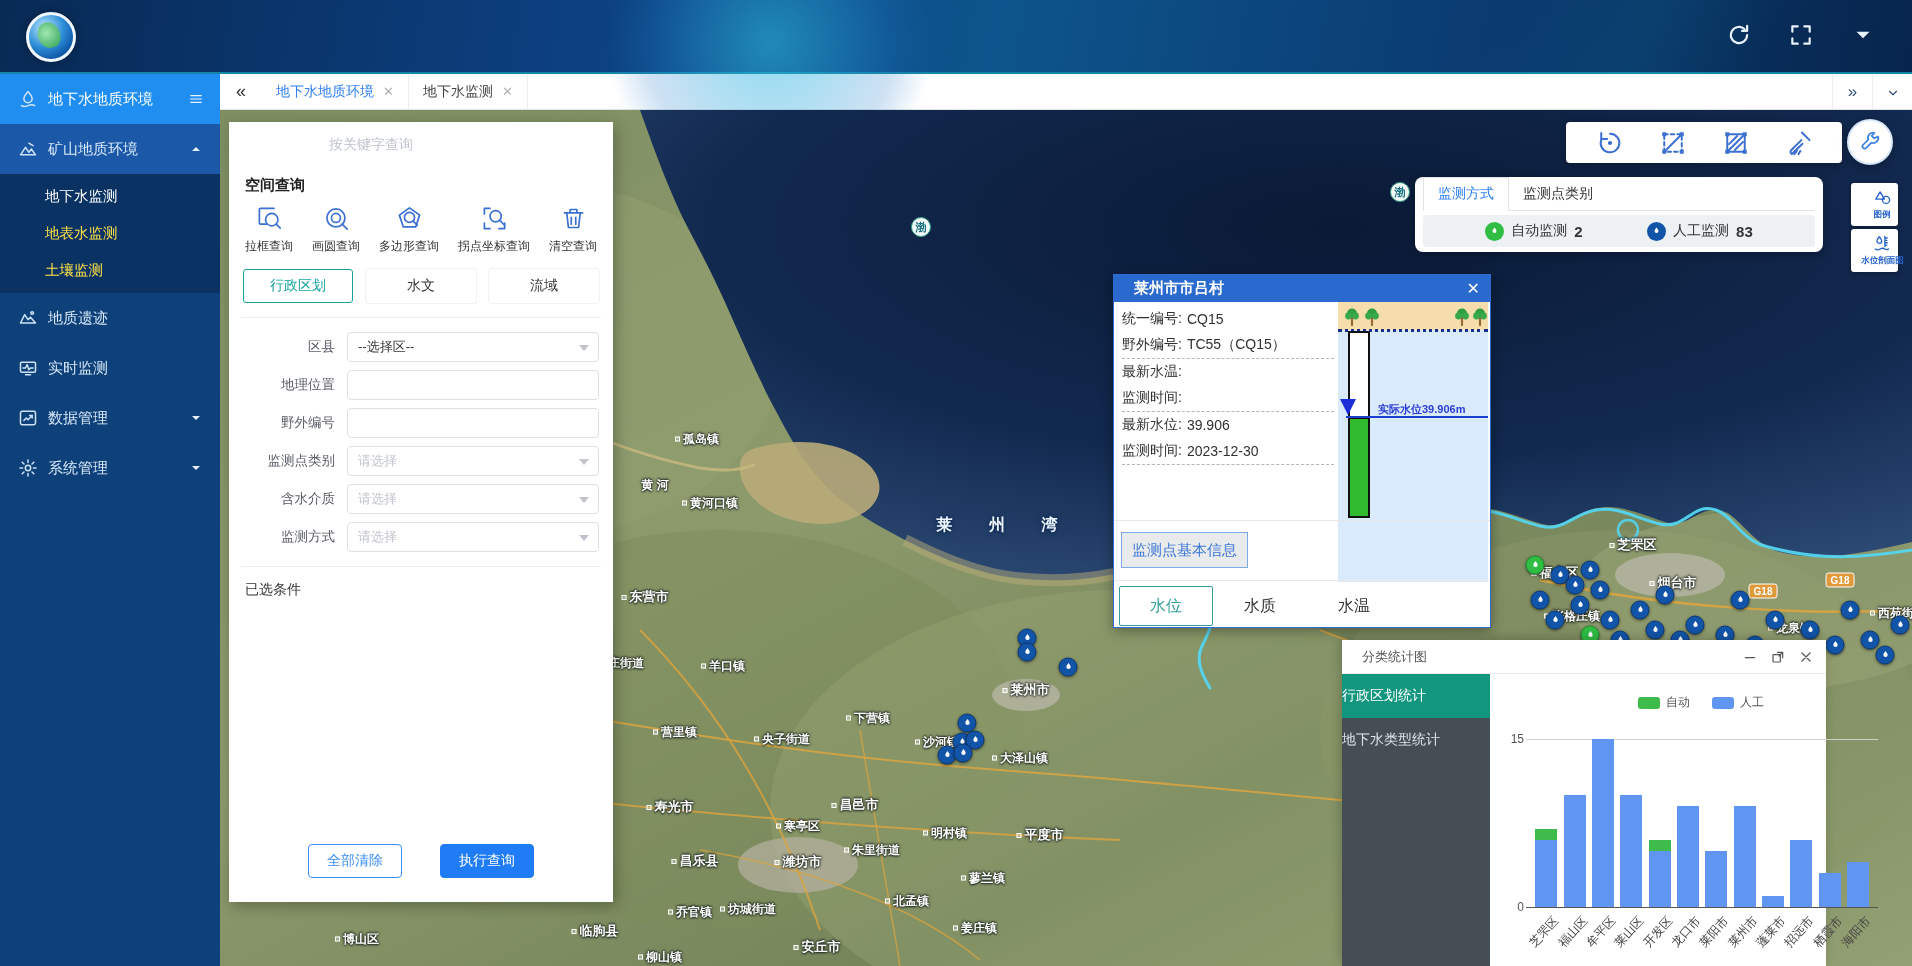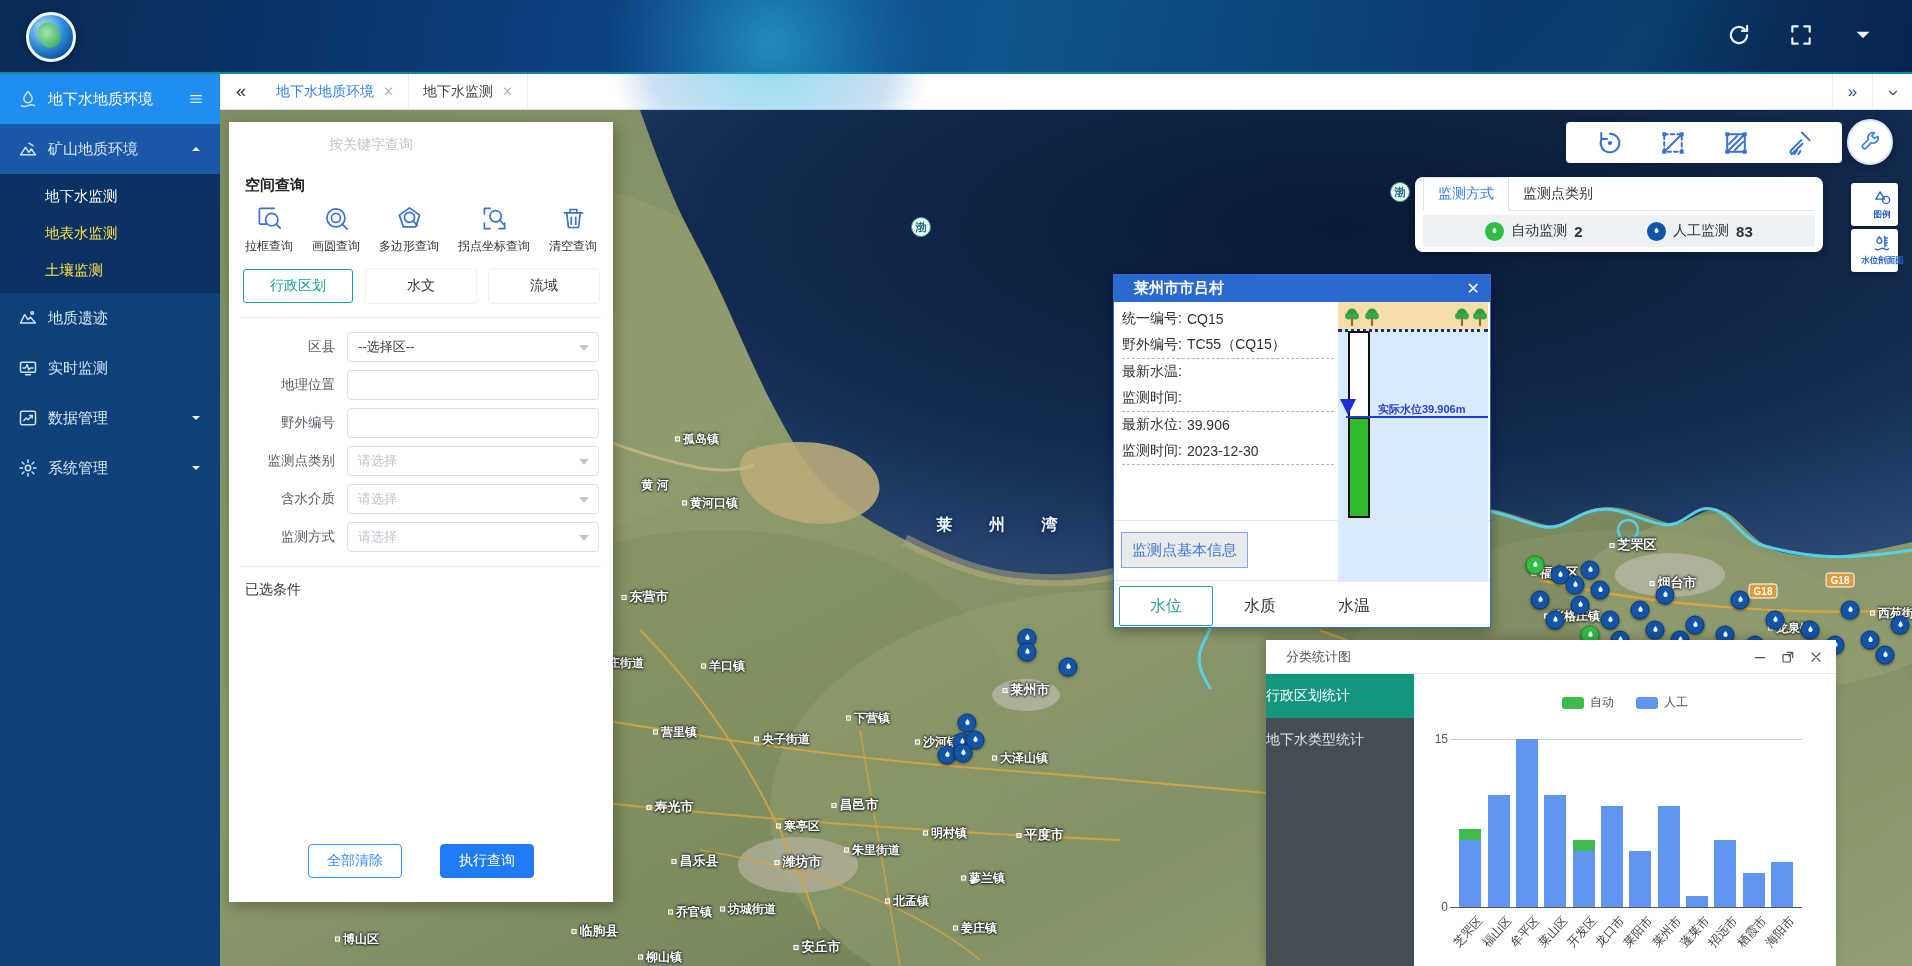--- a/index.html
+++ b/index.html
@@ -146,21 +146,21 @@
   .tbtn-round svg{width:24px;height:24px;}
 
   
   .sbtns{position:absolute;left:1851px;top:183px;width:47px;z-index:23;display:flex;flex-direction:column;gap:3px;}
   .sbtn{height:43px;background:#fff;border-radius:3px;box-shadow:0 1px 5px rgba(0,0,0,.3);display:flex;flex-direction:column;
        align-items:center;justify-content:center;color:#2563c9;cursor:pointer;gap:1px;padding-left:15px;}
   .sbtn svg{width:19px;height:19px;}
   .sbtn .sl{font-size:9px;font-weight:700;transform:scale(.95);white-space:nowrap;}
 
   
-  .cpanel{position:absolute;left:1266px;top:640px;width:570px;height:326px;background:#fff;z-index:25;
+  .cpanel{position:absolute;left:1342px;top:640px;width:484px;height:326px;background:#fff;z-index:25;
        box-shadow:-2px -2px 10px rgba(0,0,0,.2);}
   .c-hdr{height:34px;display:flex;align-items:center;padding:0 12px 0 20px;border-bottom:1px solid #ebebeb;
        font-size:13px;color:#555;}
   .c-winbtns{margin-left:auto;display:flex;gap:12px;color:#555;}
   .c-winbtns span{width:16px;height:16px;cursor:pointer;}
   .c-nav{position:absolute;left:0;top:34px;width:148px;height:292px;background:#454e55;}
   .c-nav .nitem{height:44px;display:flex;align-items:center;padding-left:0;font-size:14px;color:#dfe4e8;cursor:pointer;}
   .c-nav .nitem.active{background:#12967e;color:#fff;}
   .c-zone{position:absolute;left:148px;top:34px;width:422px;height:292px;}
   .c-legend{position:absolute;left:0;top:20px;width:100%;display:flex;justify-content:center;gap:22px;font-size:12px;color:#555;}

